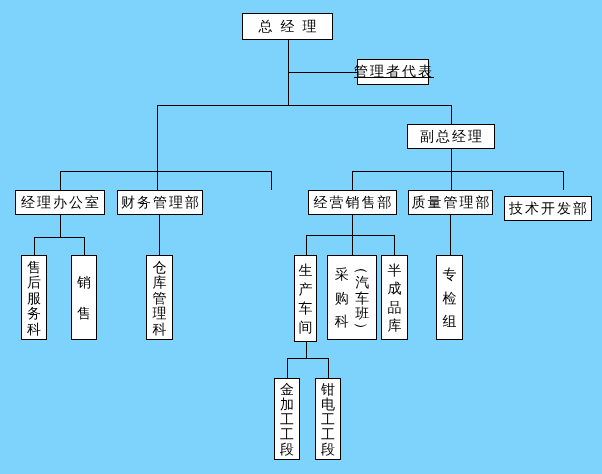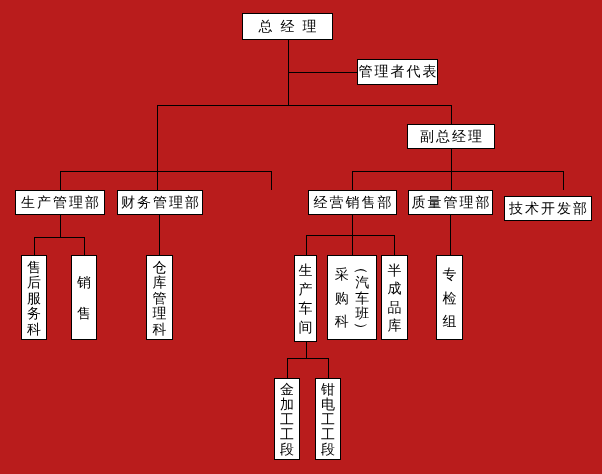--- a/index.html
+++ b/index.html
@@ -5,21 +5,21 @@
 <style>
   html, body {
     margin: 0;
     padding: 0;
     background: #ffffff;
   }
   .canvas {
     position: relative;
     width: 602px;
     height: 474px;
-    background: #b91c1c;
+    background: #7dd3fc;
     font-family: "Liberation Sans", sans-serif;
     color: #000000;
     overflow: hidden;
   }
   .node {
     position: absolute;
     box-sizing: border-box;
     border: 1px solid #000000;
     background: #ffffff;
     display: flex;
@@ -82,23 +82,23 @@
     <div class="edge" style="left: 306px; top: 235px; width: 88px; height: 1px;"></div>
     <div class="edge" style="left: 306px; top: 235px; width: 1px; height: 20px;"></div>
     <div class="edge" style="left: 352px; top: 235px; width: 1px; height: 20px;"></div>
     <div class="edge" style="left: 394px; top: 235px; width: 1px; height: 20px;"></div>
     <div class="edge" style="left: 450px; top: 215px; width: 1px; height: 40px;"></div>
     <div class="edge" style="left: 306px; top: 342px; width: 1px; height: 16px;"></div>
     <div class="edge" style="left: 287px; top: 358px; width: 41px; height: 1px;"></div>
     <div class="edge" style="left: 287px; top: 358px; width: 1px; height: 20px;"></div>
     <div class="edge" style="left: 328px; top: 358px; width: 1px; height: 20px;"></div>
     <div class="node horizontal" style="left: 242px; top: 13px; width: 91px; height: 27px;">总 经 理</div>
-    <div class="node horizontal" style="left: 357px; top: 59px; width: 81px; height: 26px;">管理者代表</div>
+    <div class="node horizontal" style="left: 357px; top: 59px; width: 72px; height: 26px; text-decoration: underline;">管理者代表</div>
     <div class="node horizontal" style="left: 407px; top: 124px; width: 88px; height: 25px;">副总经理</div>
-    <div class="node horizontal" style="left: 15px; top: 190px; width: 90px; height: 25px;">生产管理部</div>
+    <div class="node horizontal" style="left: 15px; top: 190px; width: 90px; height: 25px;">经理办公室</div>
     <div class="node horizontal" style="left: 117px; top: 190px; width: 86px; height: 25px;">财务管理部</div>
     <div class="node horizontal" style="left: 308px; top: 190px; width: 89px; height: 25px;">经营销售部</div>
     <div class="node horizontal" style="left: 408px; top: 190px; width: 85px; height: 25px;">质量管理部</div>
     <div class="node horizontal" style="left: 504px; top: 196px; width: 88px; height: 25px;">技术开发部</div>
     <div class="node vertical" style="left: 21px; top: 255px; width: 26px; height: 85px;">
       <div class="vcol">
         <span>售</span>
         <span>后</span>
         <span>服</span>
         <span>务</span>

